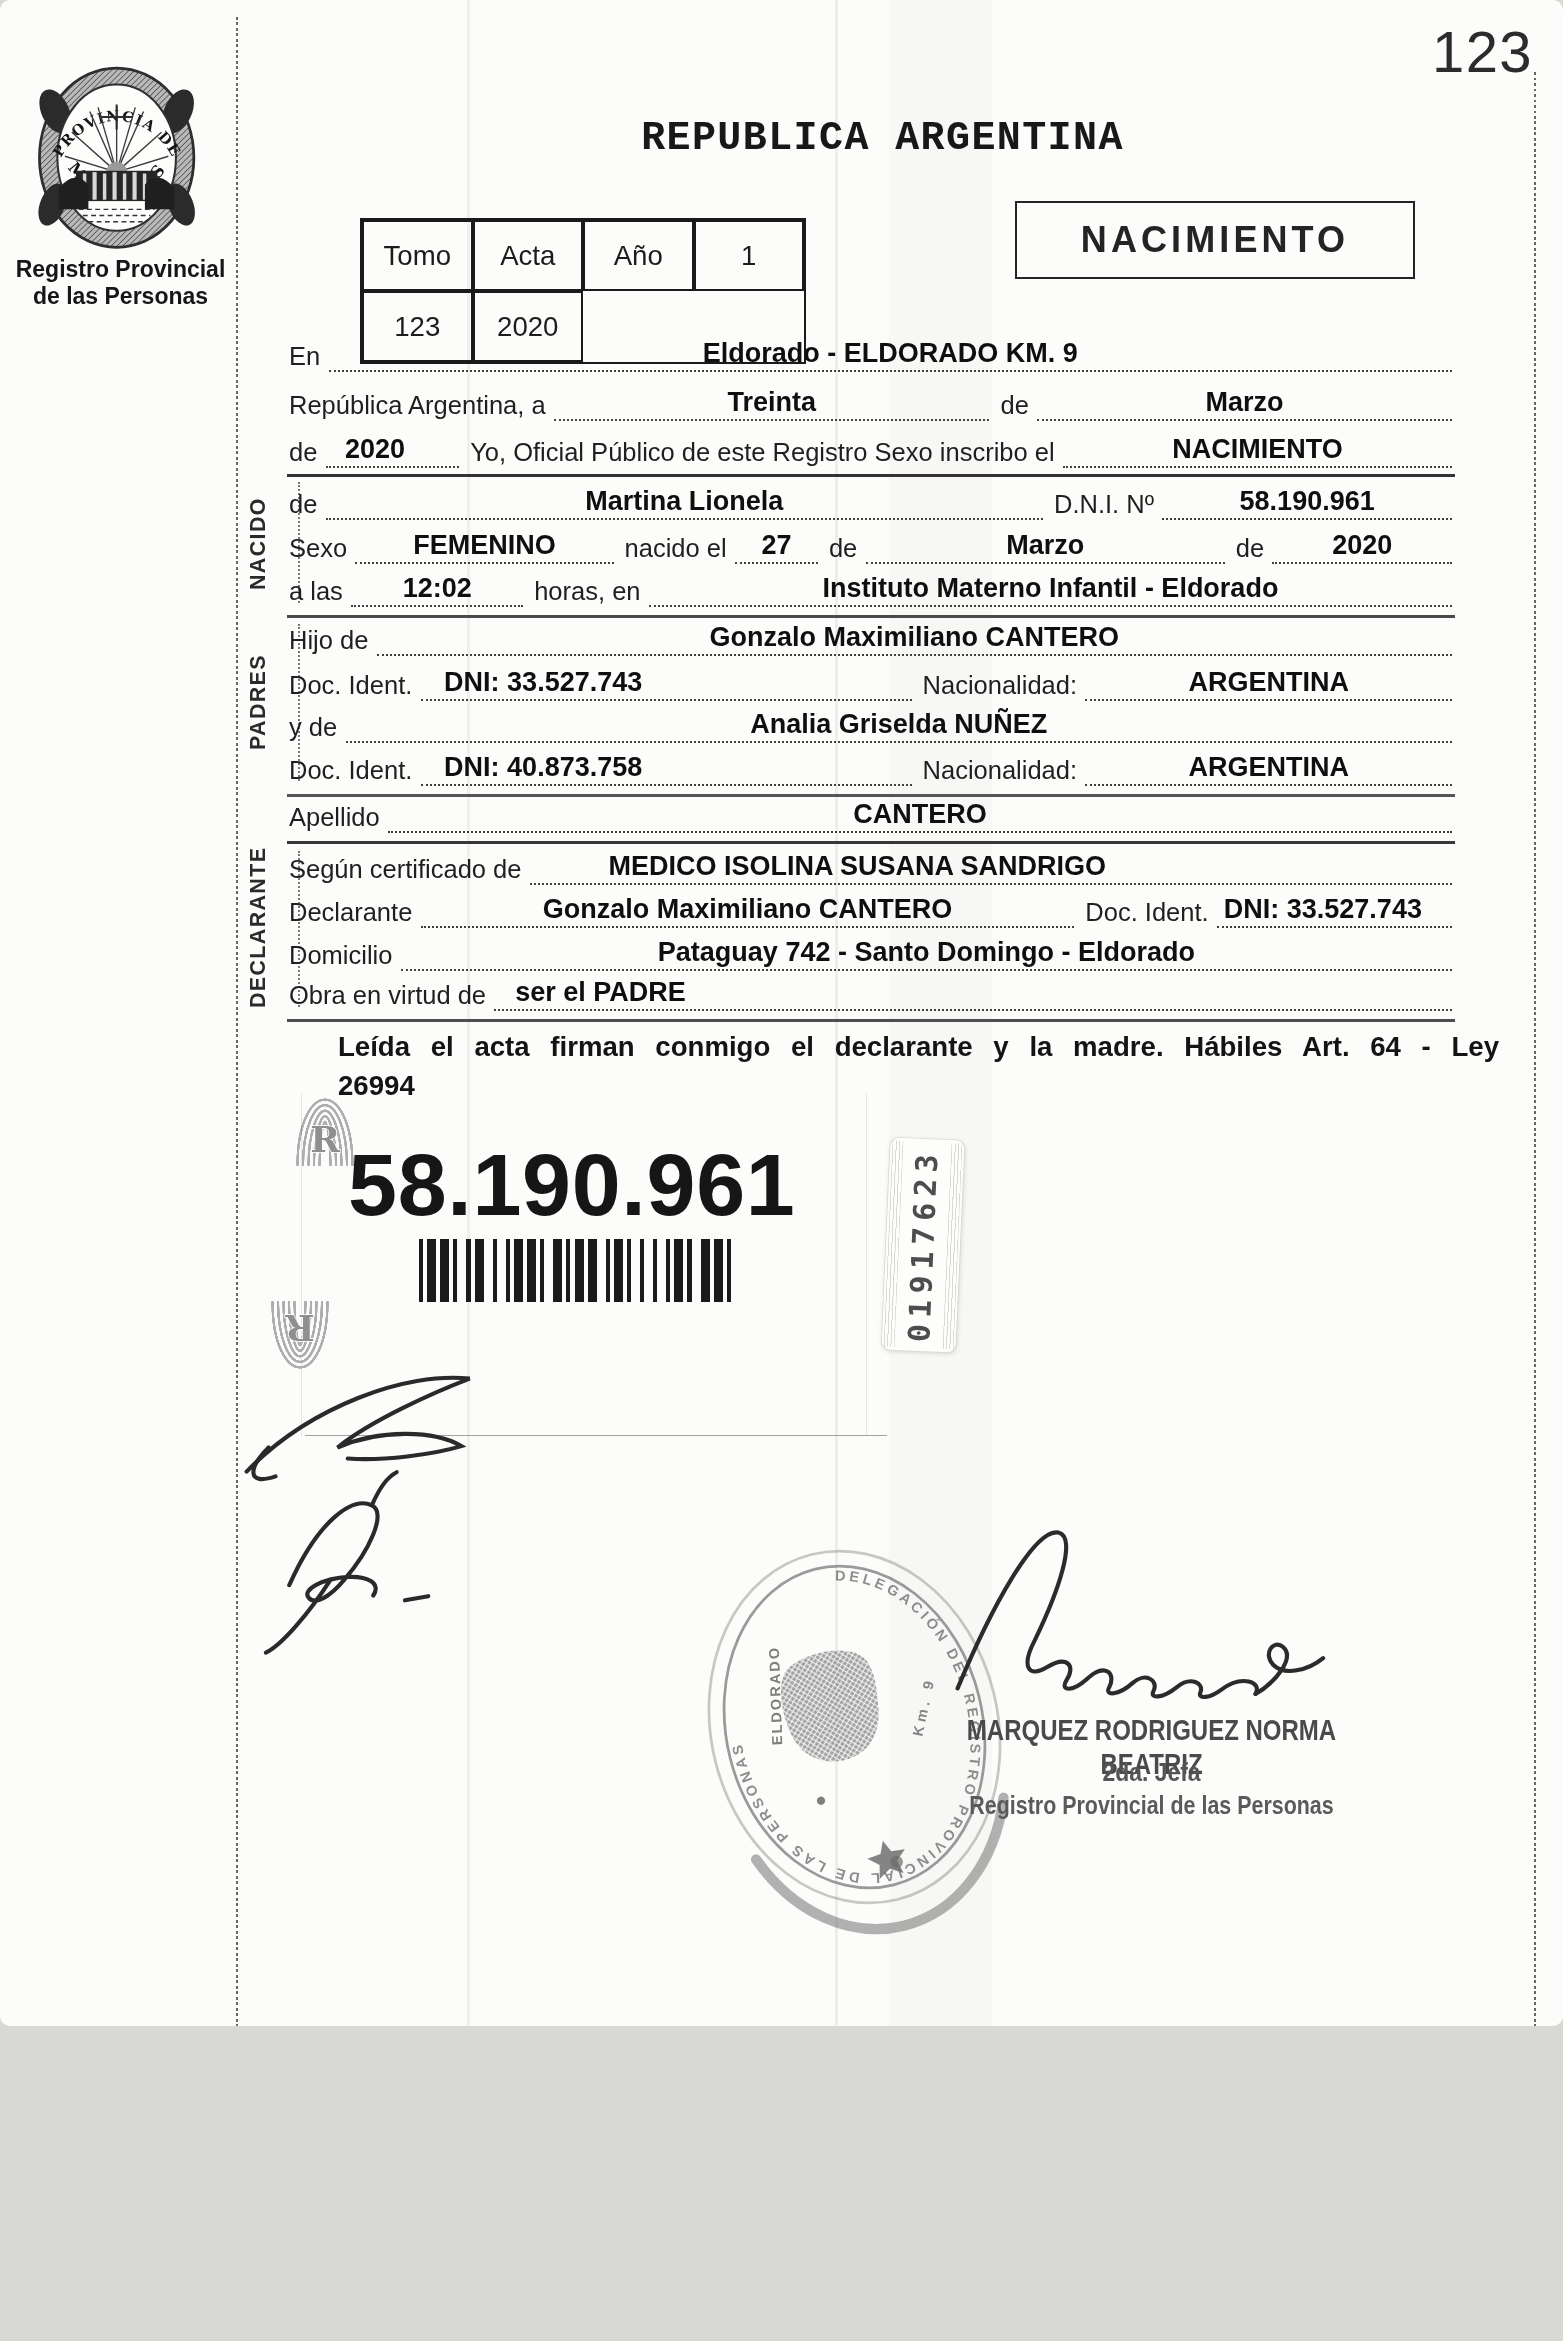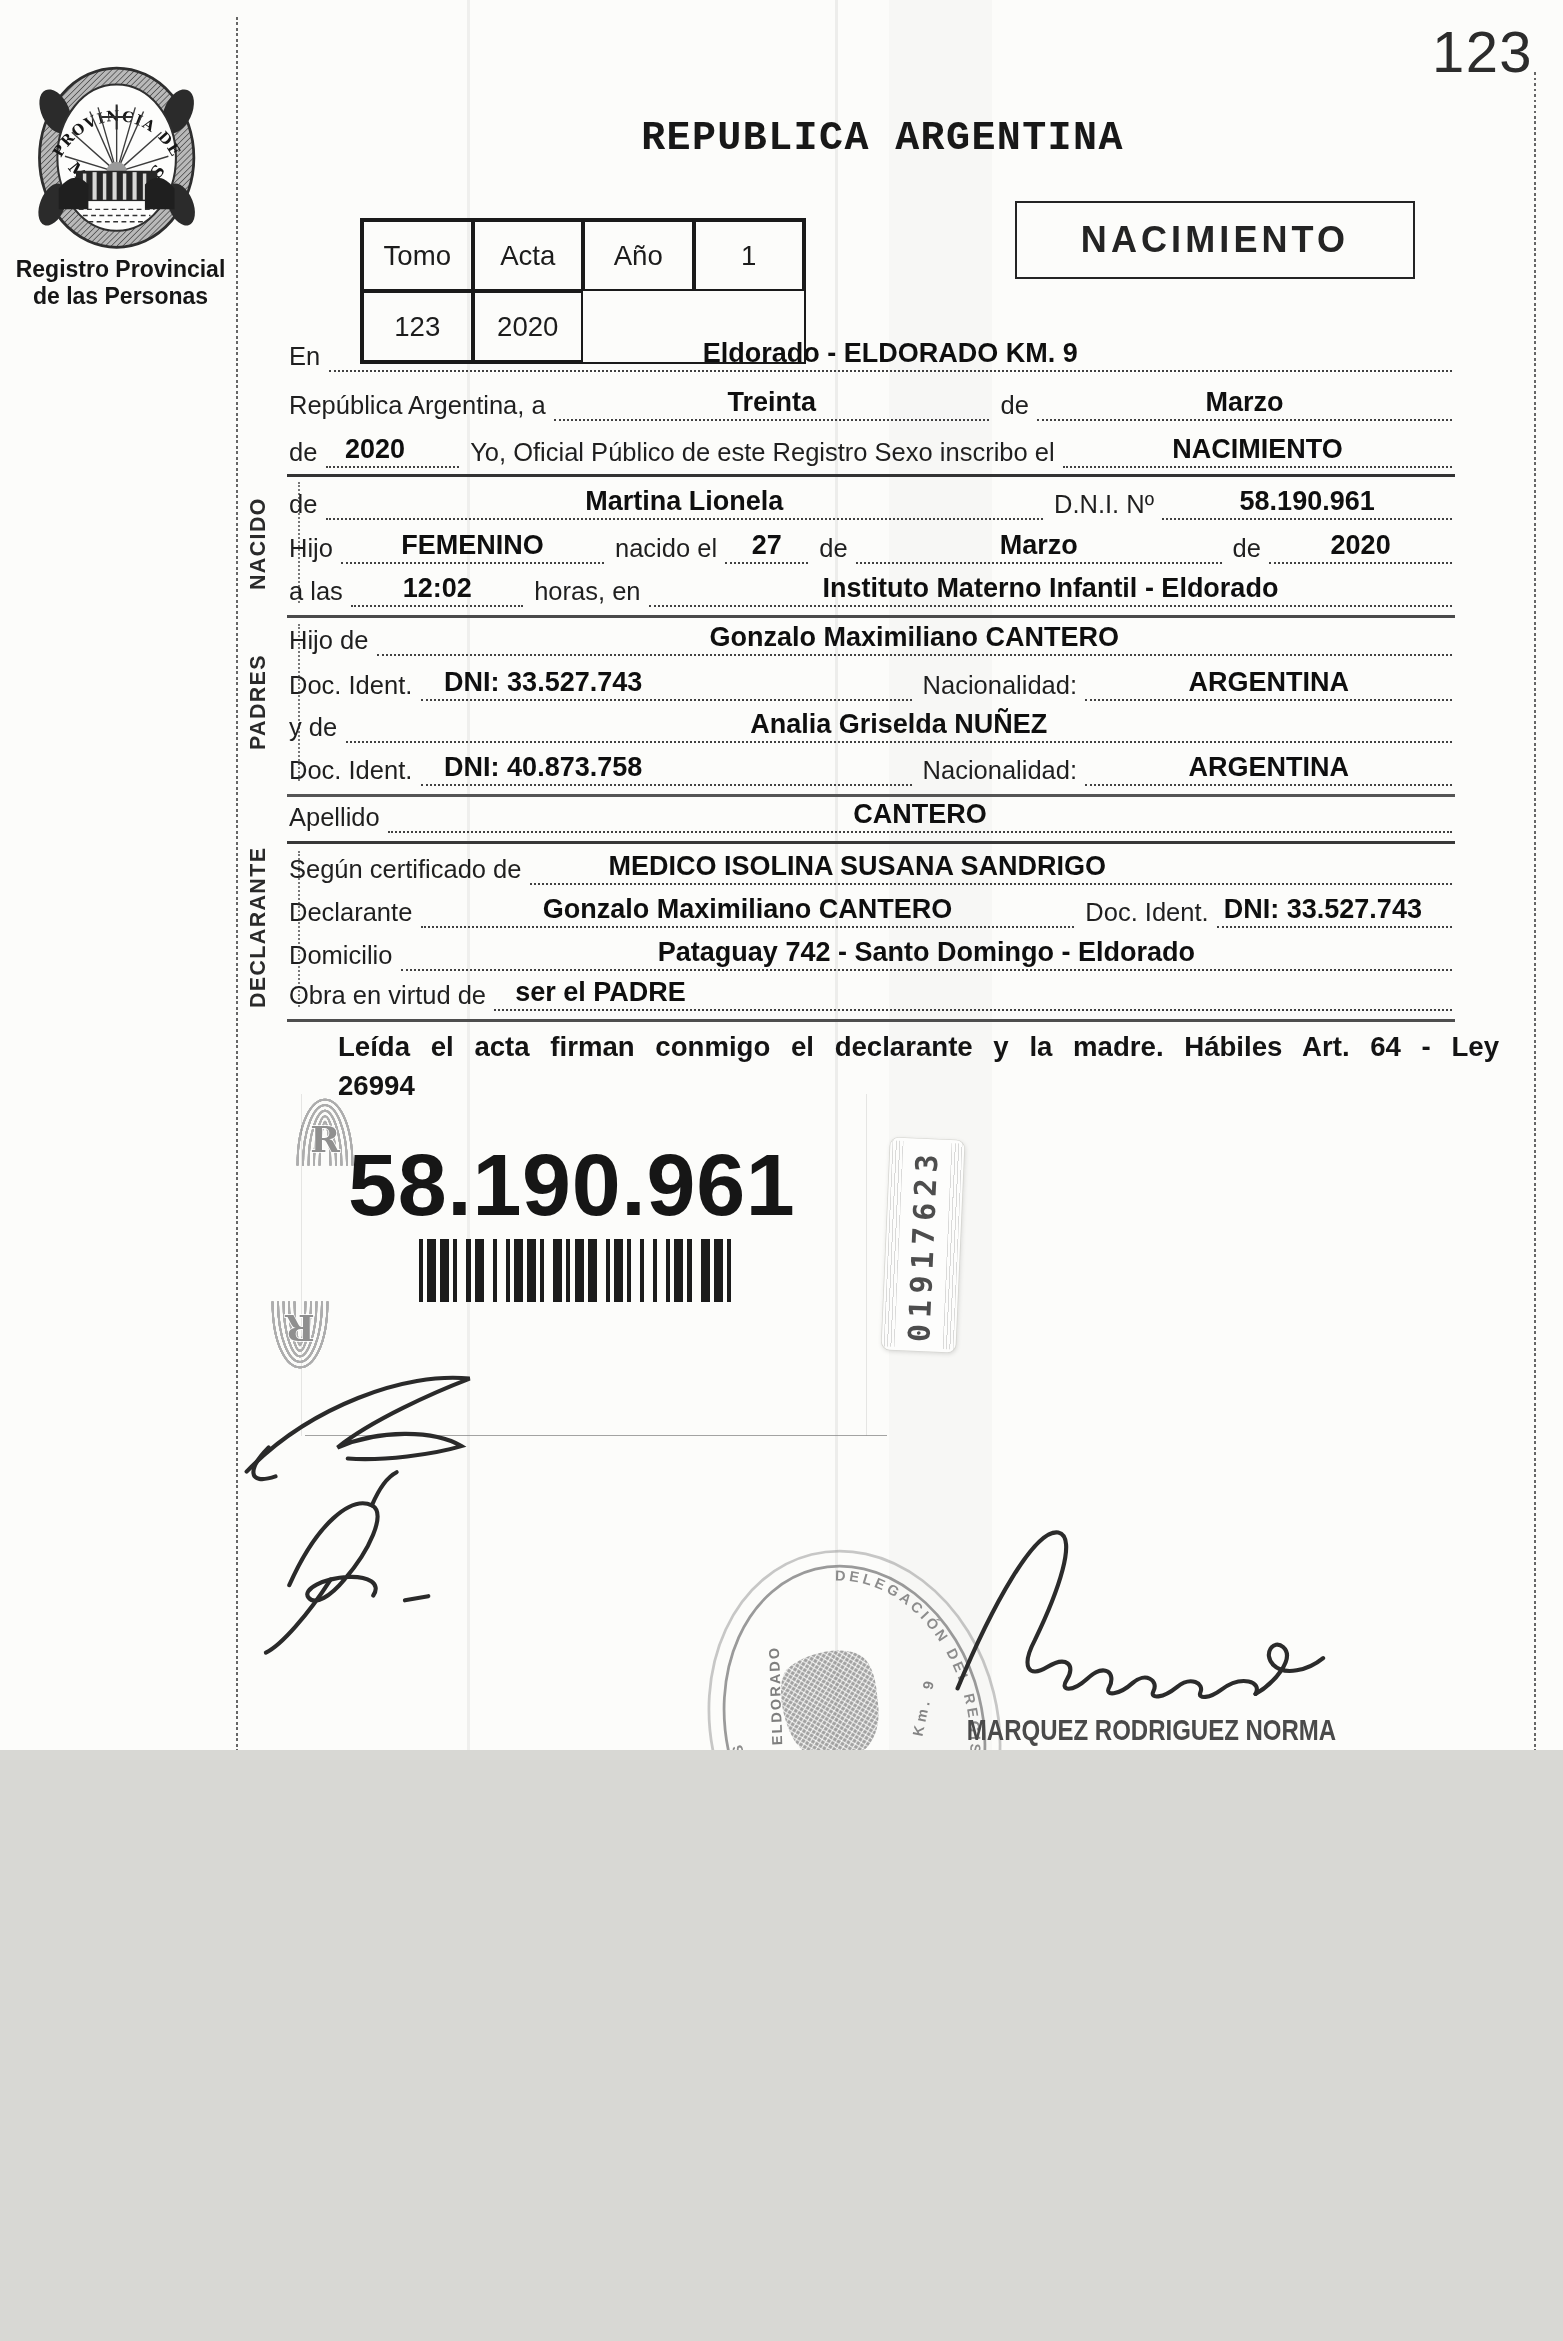--- a/index.html
+++ b/index.html
@@ -1,17 +1,17 @@
 <!DOCTYPE html>
 <html style="font-size:11px"><head>
 <meta charset="utf-8">
 <style>
   html,body{margin:0;padding:0;background:#d8d8d4;}
-  .page{position:relative;width:1563px;height:1750px;background:#fcfcfa;overflow:hidden;
-        font-family:"Liberation Sans",sans-serif;color:#1b1b1b;}
+  .page{position:relative;width:1563px;height:2026px;background:#fcfcfa;overflow:hidden;
+        font-family:"Liberation Sans",sans-serif;color:#1b1b1b;border-radius:10px;}
   .shade{position:absolute;top:0;height:100%;pointer-events:none;}
   .zigzag{position:absolute;width:2.1px;background:repeating-linear-gradient(to bottom,#4c4c4c 0 2.8px,transparent 2.8px 5.5px);opacity:.85;}
   .pagenum{position:absolute;left:1432px;top:18px;font-size:58px;color:#2c2c2c;letter-spacing:1.4px;}
   .org{position:absolute;left:11px;top:256px;width:219px;text-align:center;font-size:23px;font-weight:600;color:#161616;line-height:1.18;}
   .title{position:absolute;left:414px;top:116px;width:937px;text-align:center;
          font-family:"Liberation Mono",monospace;font-weight:bold;font-size:40px;letter-spacing:1.4px;color:#181818;}
   .acta-table{position:absolute;left:360px;top:218px;width:442px;border:2.8px solid #1a1a1a;border-collapse:collapse;}
   .acta-table div.cell{border:2.1px solid #1a1a1a;display:flex;align-items:center;justify-content:center;font-size:27.6px;color:#1c1c1c;}
   .acta-grid{display:grid;grid-template-columns:1fr 1fr 1fr 1fr;}
   .acta-grid .cell{height:67px;}
@@ -177,21 +177,21 @@
     <span class="lbl">de</span>
     <span class="fill" style="flex:2.6;">
         <span class="val">Martina Lionela</span>
       </span>
     <span class="lbl mid">D.N.I. Nº</span>
     <span class="fill" style="flex:1.05;">
         <span class="val">58.190.961</span>
       </span>
   </div>
   <div class="row" style="top:521px;">
-    <span class="lbl">Hijo</span>
+    <span class="lbl">Sexo</span>
     <span class="fill" style="flex:1.15;">
         <span class="val">FEMENINO</span>
       </span>
     <span class="lbl mid">nacido el</span>
     <span class="fill" style="flex:none;width:83px;">
         <span class="val">27</span>
       </span>
     <span class="lbl mid">de</span>
     <span class="fill" style="flex:1.6;">
         <span class="val">Marzo</span>

